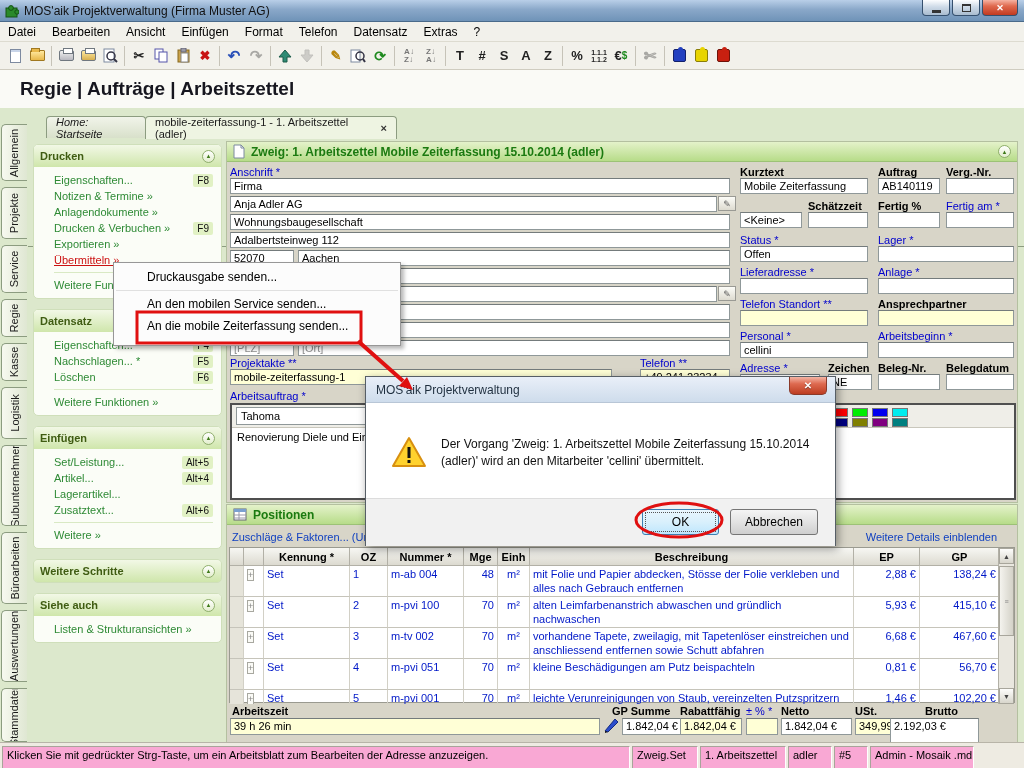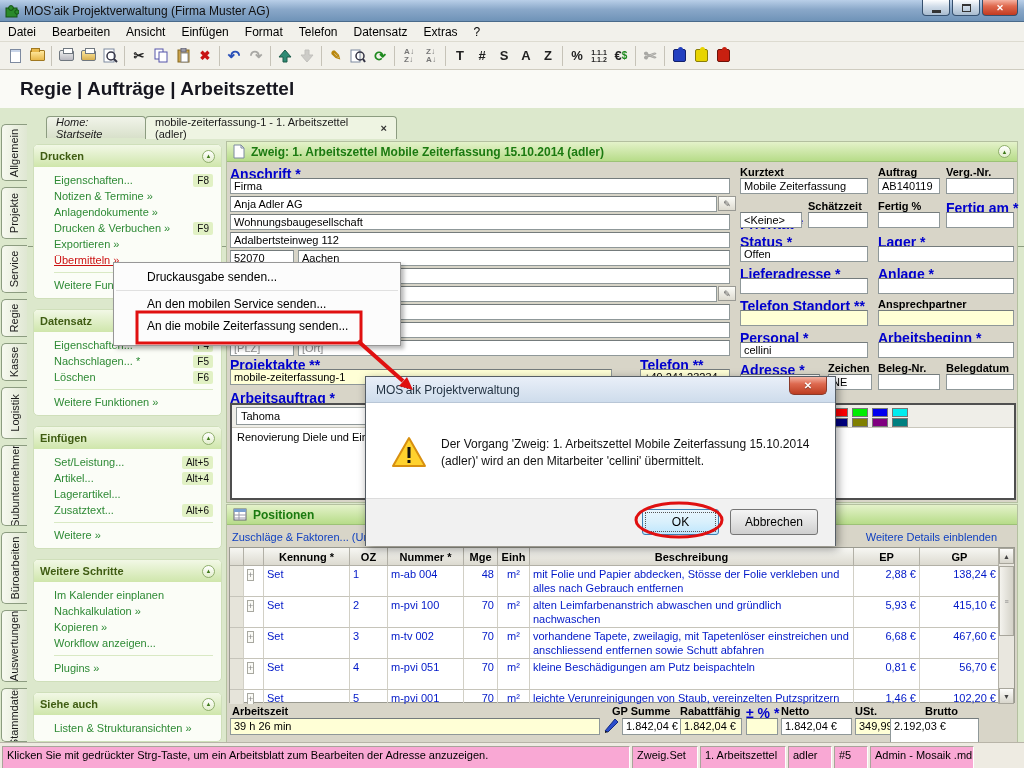--- a/index.html
+++ b/index.html
@@ -44,21 +44,21 @@
 .sitem .lab{flex:1;white-space:nowrap;overflow:hidden}
 .sitem.active .lab{color:#cc1111;text-decoration:underline}
 .chip{background:#e1f1c4;border-radius:2px;padding:0 4px;font-size:10px;color:#111;line-height:13px}
 .ssep{border-top:1px solid #d9e9c4;margin:4px 8px}
 
 #formpanel{position:absolute;left:227px;top:142px;width:790px;height:360px;background:#d8d5c8;box-shadow:0 0 0 1px #b4c0a0}
 .greenbar{position:absolute;left:0;top:0;width:100%;height:20px;background:linear-gradient(#e4f2ca,#b7dc89);border-bottom:1px solid #9cc276;display:flex;align-items:center;padding:0 6px}
 .greenbar .gt{font-size:12px;font-weight:bold;color:#1b7a10;margin-left:6px}
 .greenbar .sp{flex:1}
 .lbk{position:absolute;font-weight:bold;font-size:11px;color:#000;white-space:nowrap}
-.lbb{position:absolute;font-weight:bold;font-size:14px;color:#0000cd;white-space:nowrap}
+.lbb{position:absolute;font-weight:normal;font-size:11px;color:#0000cd;white-space:nowrap}
 .fd{position:absolute;background:#fff;border:1px solid #8f9899;border-top-color:#747b7c;font-size:11px;line-height:13px;padding:1px 3px;color:#000;white-space:nowrap;overflow:hidden;height:16px}
 .fy{background:#ffffd6}
 .ph{color:#8f8f8f}
 .editbtn{position:absolute;width:18px;height:15px;border:1px solid #9a9a94;background:linear-gradient(#fcfcf8,#dddbd0);display:flex;align-items:center;justify-content:center;font-size:9px;color:#555}
 .sel{background:#2f7cd6;color:#fff;padding:0 2px}
 
 #editor{position:absolute;left:3px;top:261px;width:786px;height:97px;border:2px solid #4f4f4f;background:#fff}
 #edtoolbar{height:23px;background:#efeee8;border-bottom:1px solid #c9c7bc;position:relative}
 #fontcombo{position:absolute;left:4px;top:2px;width:160px;height:18px;background:#fff;border:1px solid #8f9899;font-size:11px;padding:1px 4px;display:flex;align-items:center}
 #fontcombo .sp{flex:1}
@@ -381,38 +381,20 @@
         <div class="sitem">
           <span class="lab">Weitere »</span>
         </div>
       </div>
     </div>
     <div class="sec">
       <div class="sechdr">
         <span>Weitere Schritte</span>
         <span class="sp"></span>
         <span class="circlebtn">▲</span>
-      </div>
-      <div class="seclist">
-        <div class="sitem">
-          <span class="lab">Im Kalender einplanen</span>
-        </div>
-        <div class="sitem">
-          <span class="lab">Nachkalkulation »</span>
-        </div>
-        <div class="sitem">
-          <span class="lab">Kopieren »</span>
-        </div>
-        <div class="sitem">
-          <span class="lab">Workflow anzeigen...</span>
-        </div>
-        <div class="ssep"></div>
-        <div class="sitem">
-          <span class="lab">Plugins »</span>
-        </div>
       </div>
     </div>
     <div class="sec">
       <div class="sechdr">
         <span>Siehe auch</span>
         <span class="sp"></span>
         <span class="circlebtn">▲</span>
       </div>
       <div class="seclist">
         <div class="sitem">

